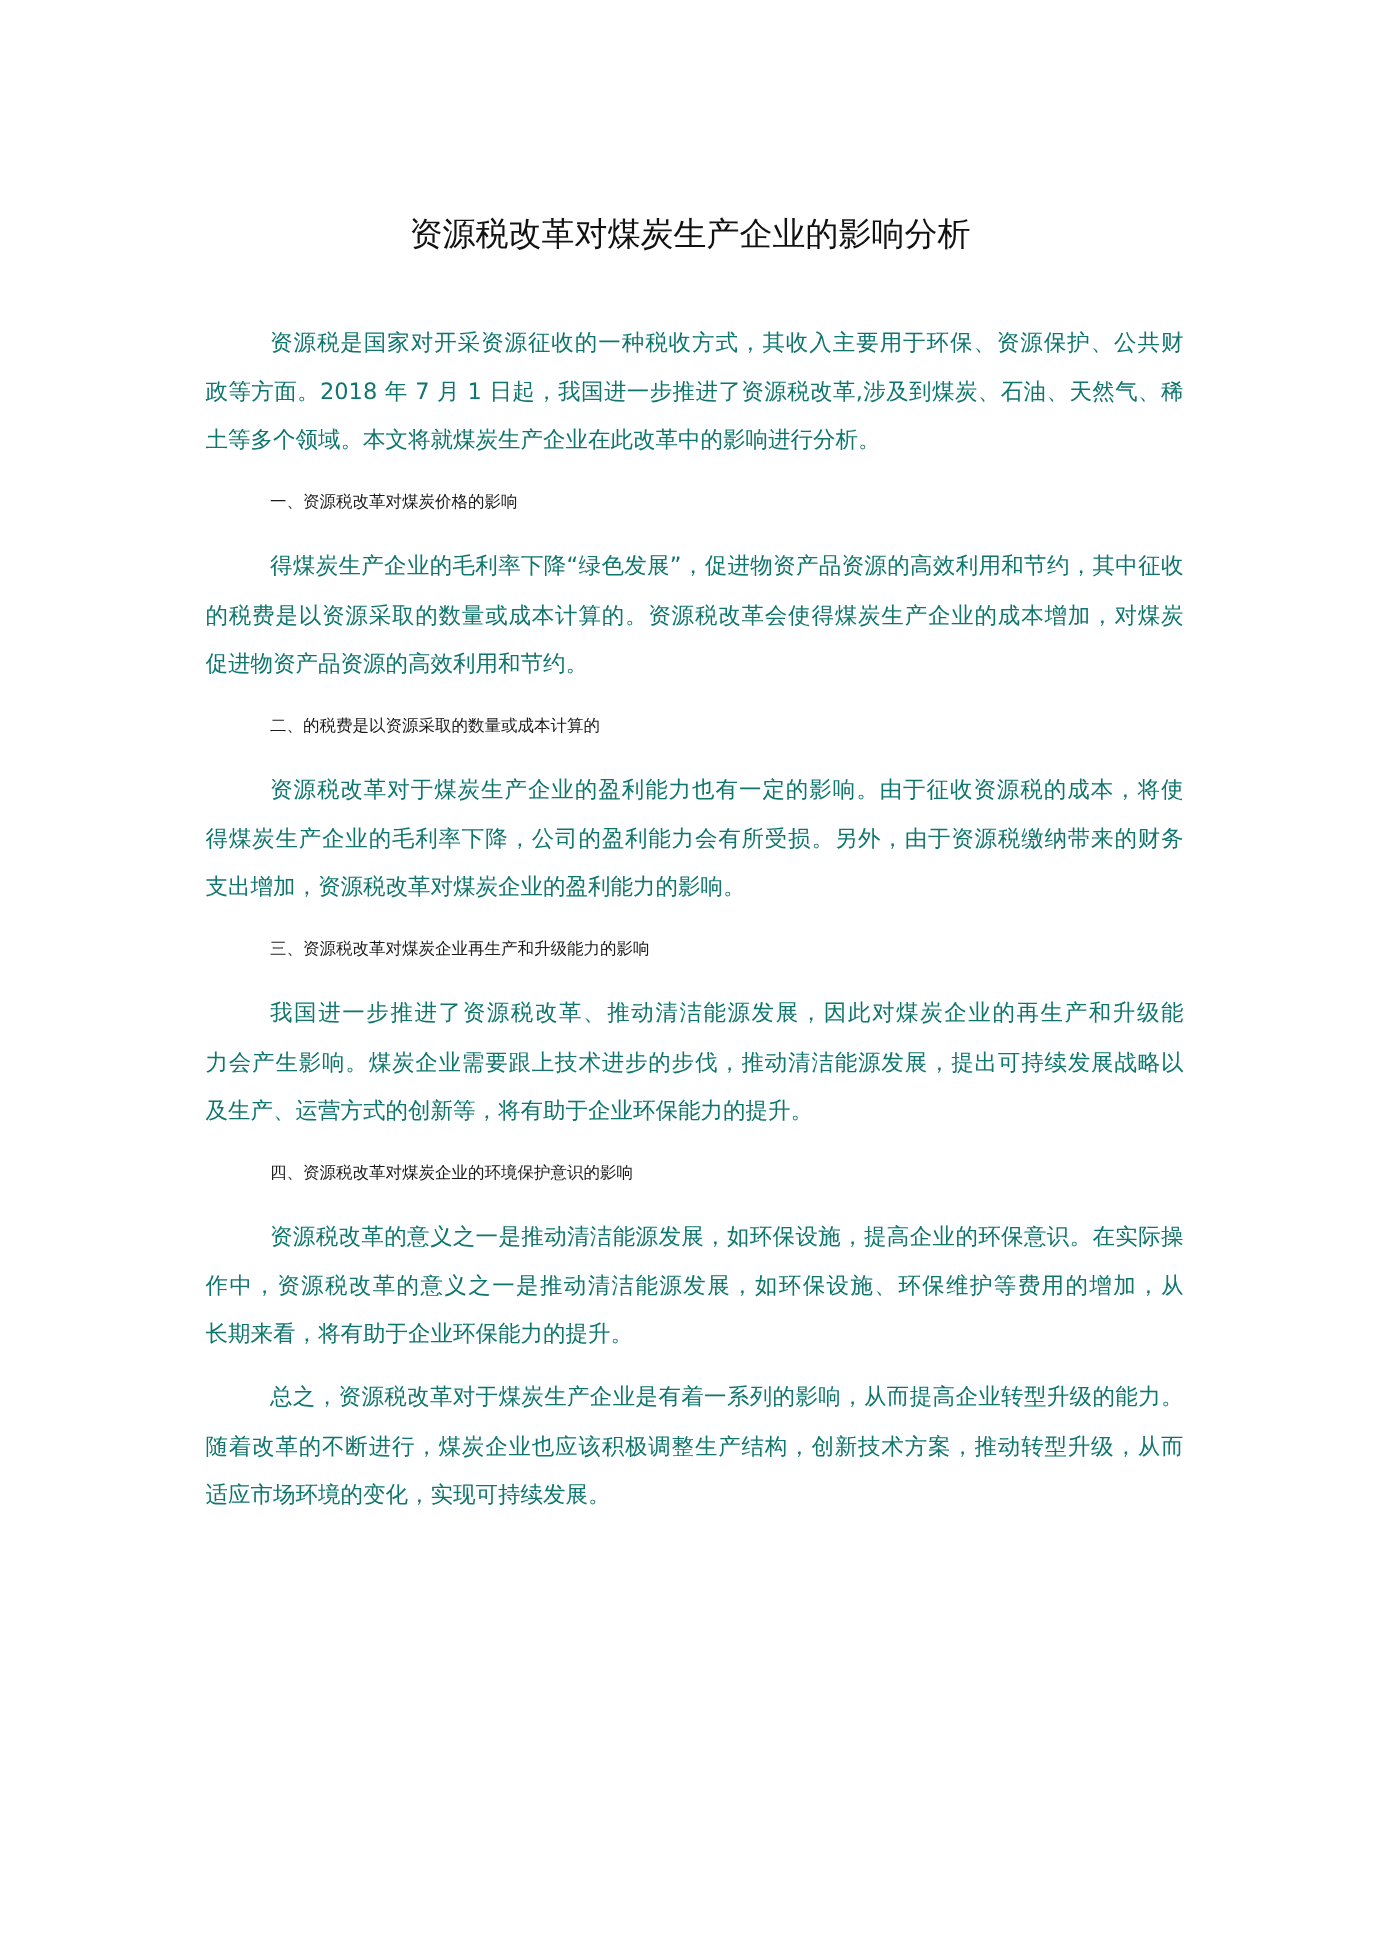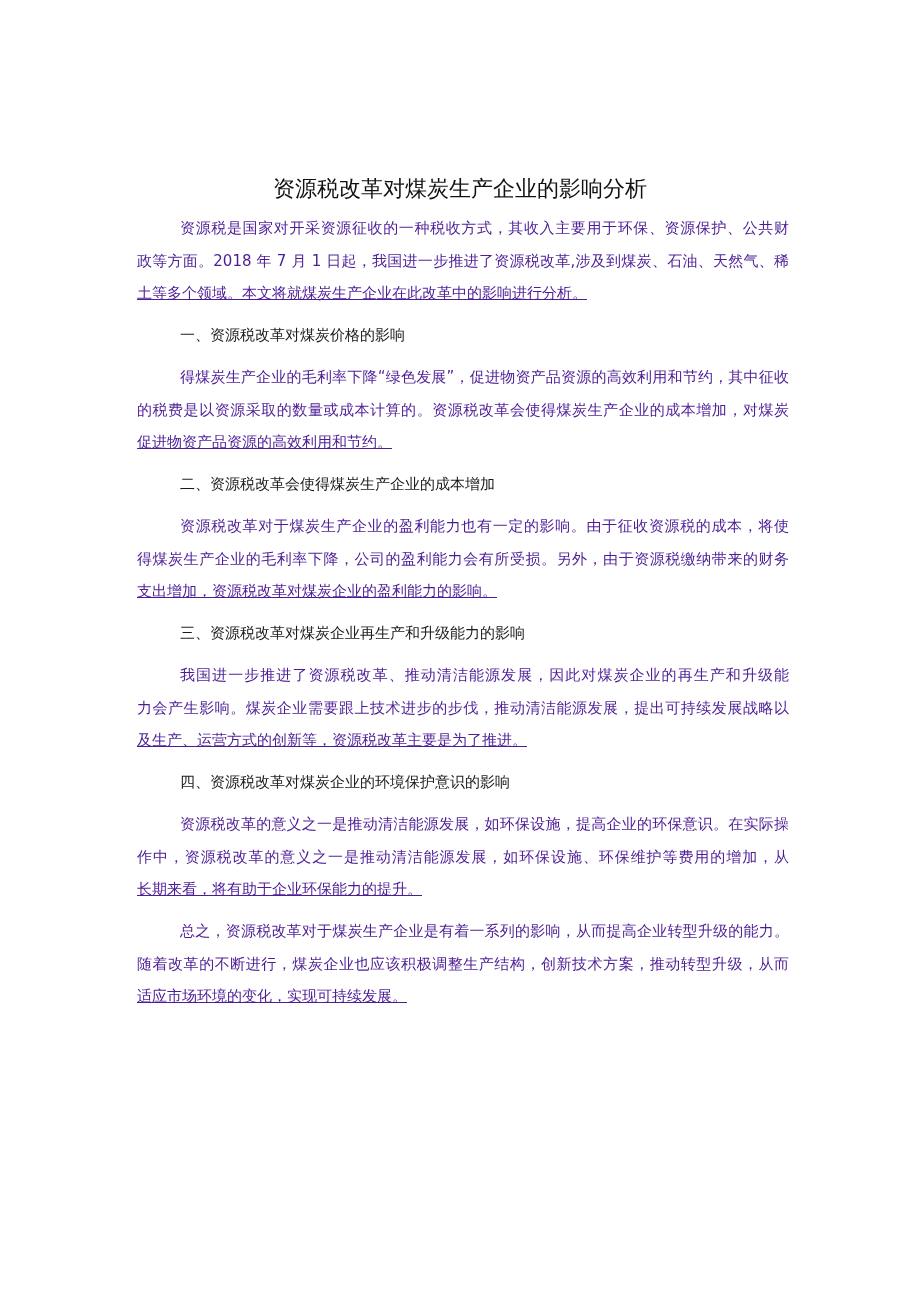--- a/index.html
+++ b/index.html
@@ -1,27 +1,27 @@
 <!DOCTYPE html>
 <html><head>
 <meta charset="utf-8">
 <style>
   html, body { margin: 0; padding: 0; background: #ffffff; }
   body { width: 920px; height: 1301px; position: relative; overflow: hidden;
          font-family: "DejaVu Sans", "Liberation Sans", sans-serif; color: #1a1a1a; }
   .page { position: absolute; left: 0; top: 0; width: 920px; height: 1301px; background: #fff; }
   .title { position: absolute; left: 0; width: 920px; top: 140px; text-align: center;
-           font-size: 22px; line-height: 34px; letter-spacing: 0px; color: #111; margin-top: 32px; }
+           font-size: 22px; line-height: 34px; letter-spacing: 0px; color: #111; }
   .body { position: absolute; left: 137px; width: 652px; top: 212px; }
   .para { font-size: 15px; line-height: 32.5px; margin: 0 0 9.5px 0; text-indent: 43px;
-          text-align: justify; word-break: break-all; color: #4c1d95; }
-  .heading { font-size: 15px; line-height: 32.5px; margin: 0 0 9.5px 0; text-indent: 43px; color: #1a1a1a; }
+          text-align: justify; word-break: break-all; color: #0f766e; }
+  .heading { font-size: 11px; line-height: 32.5px; margin: 0 0 9.5px 0; text-indent: 43px; color: #1a1a1a; }
   .line { display: block; white-space: nowrap; text-indent: 0; text-align-last: justify; }
   .line.first { padding-left: 43px; }
-  .line.last { text-align-last: left; text-decoration: underline; }
+  .line.last { text-align-last: left; }
 </style>
 </head>
 <body>
 
 <div class="page">
   <div class="title">资源税改革对煤炭生产企业的影响分析</div>
 
   <div class="body">
     <div class="para">
       <span class="line first">资源税是国家对开采资源征收的一种税收方式，其收入主要用于环保、资源保护、公共财</span>
@@ -29,32 +29,32 @@
       <span class="line last">土等多个领域。本文将就煤炭生产企业在此改革中的影响进行分析。</span>
     </div>
 
     <div class="heading">一、资源税改革对煤炭价格的影响</div>
     <div class="para">
       <span class="line first">得煤炭生产企业的毛利率下降“绿色发展”，促进物资产品资源的高效利用和节约，其中征收</span>
       <span class="line">的税费是以资源采取的数量或成本计算的。资源税改革会使得煤炭生产企业的成本增加，对煤炭</span>
       <span class="line last">促进物资产品资源的高效利用和节约。</span>
     </div>
 
-    <div class="heading">二、资源税改革会使得煤炭生产企业的成本增加</div>
+    <div class="heading">二、的税费是以资源采取的数量或成本计算的</div>
     <div class="para">
       <span class="line first">资源税改革对于煤炭生产企业的盈利能力也有一定的影响。由于征收资源税的成本，将使</span>
       <span class="line">得煤炭生产企业的毛利率下降，公司的盈利能力会有所受损。另外，由于资源税缴纳带来的财务</span>
       <span class="line last">支出增加，资源税改革对煤炭企业的盈利能力的影响。</span>
     </div>
 
     <div class="heading">三、资源税改革对煤炭企业再生产和升级能力的影响</div>
     <div class="para">
       <span class="line first">我国进一步推进了资源税改革、推动清洁能源发展，因此对煤炭企业的再生产和升级能</span>
       <span class="line">力会产生影响。煤炭企业需要跟上技术进步的步伐，推动清洁能源发展，提出可持续发展战略以</span>
-      <span class="line last">及生产、运营方式的创新等，资源税改革主要是为了推进。</span>
+      <span class="line last">及生产、运营方式的创新等，将有助于企业环保能力的提升。</span>
     </div>
 
     <div class="heading">四、资源税改革对煤炭企业的环境保护意识的影响</div>
     <div class="para">
       <span class="line first">资源税改革的意义之一是推动清洁能源发展，如环保设施，提高企业的环保意识。在实际操</span>
       <span class="line">作中，资源税改革的意义之一是推动清洁能源发展，如环保设施、环保维护等费用的增加，从</span>
       <span class="line last">长期来看，将有助于企业环保能力的提升。</span>
     </div>
 
     <div class="para">

